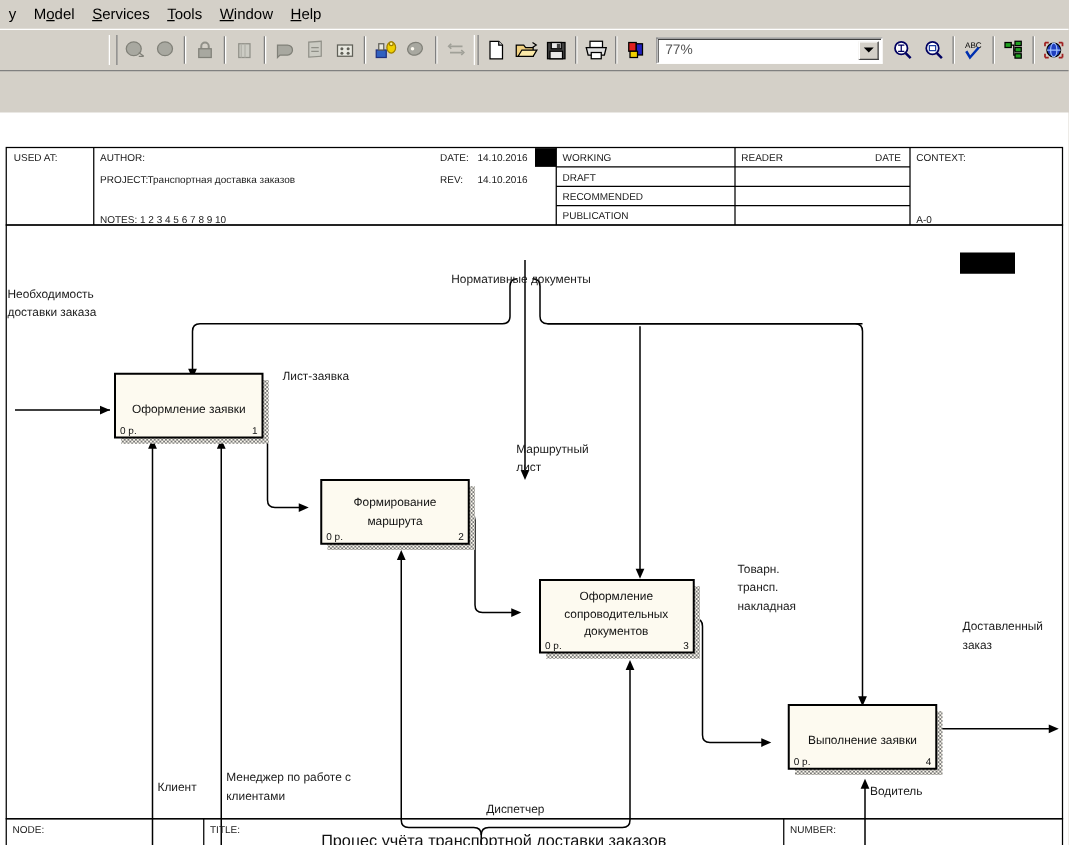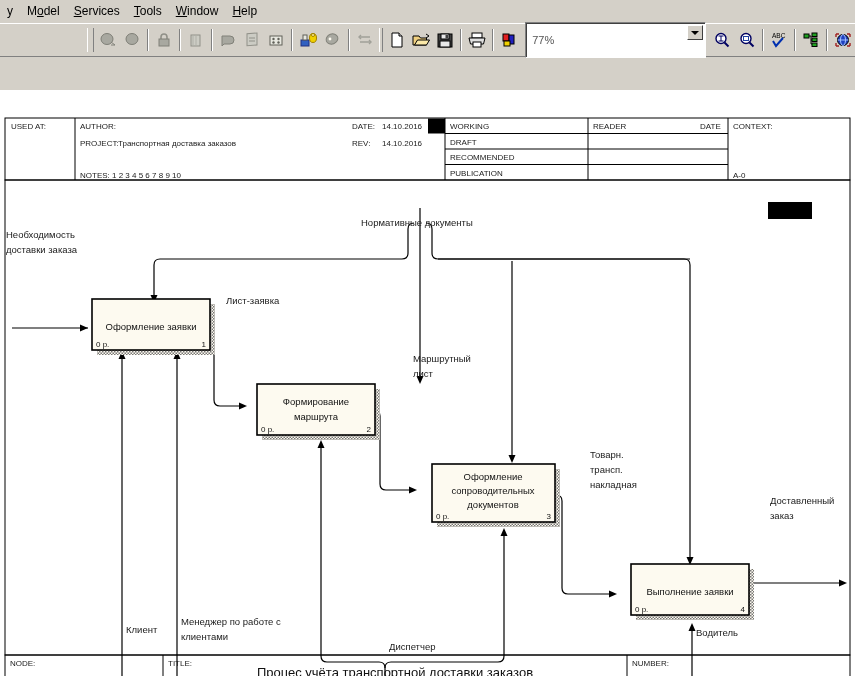--- a/index.html
+++ b/index.html
@@ -48,21 +48,21 @@
   }
   .tbtn {
     width: 24px; height: 23px;
     display: flex; align-items: center; justify-content: center;
     margin: 0 1px;
     border: 1px solid transparent;
     background: transparent;
   }
   .tbtn svg { display: block; }
   .zoombox {
-    width: 198px; height: 36px; margin: 0 4px;
+    width: 198px; height: 21px; margin: 0 4px;
     background: #ffffff;
     border: 1px solid #808080;
     border-right-color: #ffffff; border-bottom-color: #ffffff;
     box-shadow: inset 1px 1px 0 #404040;
     display: flex; align-items: center;
     position: relative;
   }
   .zoomtext {
     font-size: 11px; color: #555; padding-left: 6px;
     font-family: "Liberation Sans", sans-serif;

